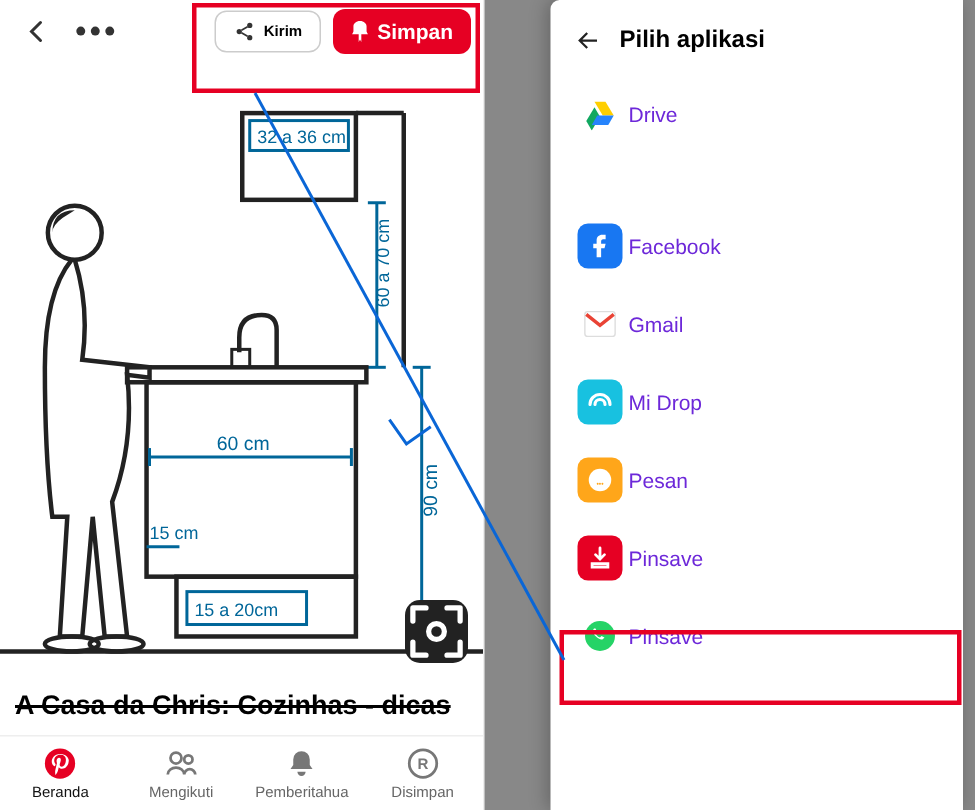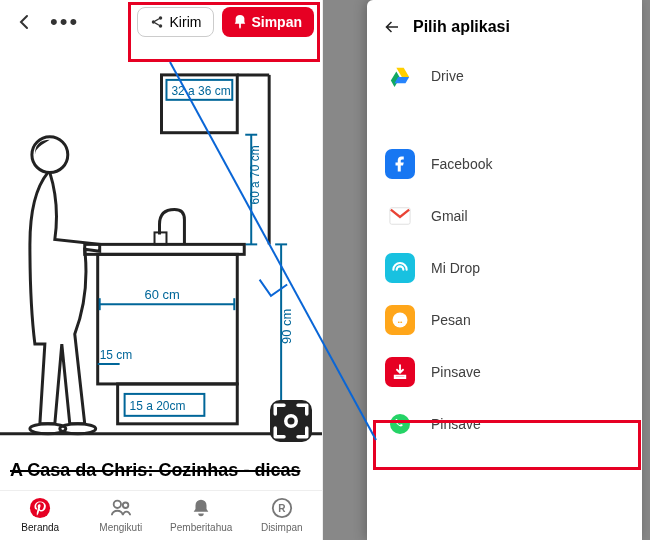--- a/index.html
+++ b/index.html
@@ -5,21 +5,21 @@
   * { margin:0; padding:0; box-sizing:border-box; font-family: -apple-system, Helvetica, Arial, sans-serif; }
   body { width:650px; height:540px; display:flex; background:#fff; position:relative; }
   .panel { position:relative; overflow:hidden; }
   .left { width:323px; height:540px; border-right:1px solid #eee; display:flex; flex-direction:column; }
   .right { width:327px; height:540px; background:#888; position:relative; }
 
   
   .topbar { height:50px; display:flex; align-items:center; padding:0 8px; gap:8px; }
   .icon-btn { width:34px; height:34px; display:flex; align-items:center; justify-content:center; border-radius:50%; }
   .dots { font-size:22px; letter-spacing:2px; color:#333; }
-  .share-btn { display:flex; align-items:center; gap:6px; padding:6px 12px; border:1px solid #ccc; border-radius:8px; background:#fff; font-size:14px; font-weight:400; }
+  .share-btn { display:flex; align-items:center; gap:6px; padding:6px 12px; border:1px solid #ccc; border-radius:8px; background:#fff; font-size:10px; font-weight:700; }
   .save-btn { display:flex; align-items:center; gap:5px; padding:7px 12px; border-radius:8px; background:#e60023; color:#fff; font-size:14px; font-weight:700; }
   .spacer { flex:1; }
 
   .red-callout { position:absolute; border:3px solid #e60023; pointer-events:none; }
   .callout1 { left:128px; top:2px; width:192px; height:60px; }
 
   
   .pin-area { flex:1; position:relative; background:#fff; }
   .pin-area svg { width:100%; height:100%; }
   .lens-btn { position:absolute; right:10px; bottom:14px; width:42px; height:42px; background:#222; border-radius:10px; display:flex; align-items:center; justify-content:center; }
@@ -31,21 +31,21 @@
   .bottomnav { height:58px; border-top:1px solid #eee; display:flex; }
   .bn-item { flex:1; display:flex; flex-direction:column; align-items:center; justify-content:center; gap:3px; font-size:10px; color:#666; }
   .bn-item.active { color:#111; }
   .bn-icon { width:22px; height:22px; display:flex; align-items:center; justify-content:center; }
 
   
   .share-sheet { position:absolute; left:44px; top:0; right:8px; bottom:0; background:#fff; border-radius:6px 0 0 0; box-shadow:-2px 0 12px rgba(0,0,0,0.25); display:flex; flex-direction:column; padding:10px 0; }
   .sheet-header { display:flex; align-items:center; gap:12px; padding:8px 16px 14px 16px; }
   .sheet-title { font-size:16px; font-weight:700; }
   .app-list { flex:1; overflow:hidden; }
-  .app-item { display:flex; align-items:center; gap:16px; padding:11px 18px; font-size:14px; color:#404040; }
+  .app-item { display:flex; align-items:center; gap:4px; padding:11px 18px; font-size:14px; color:#6d28d9; }
   .app-ico { width:30px; height:30px; border-radius:7px; display:flex; align-items:center; justify-content:center; font-size:18px; }
   .callout2 { left:50px; top:420px; width:268px; height:50px; }
 
   
   .arrow-line { position:absolute; left:0; top:0; width:650px; height:540px; pointer-events:none; }
 </style>
 </head>
 <body>
 
 <div class="panel left">

